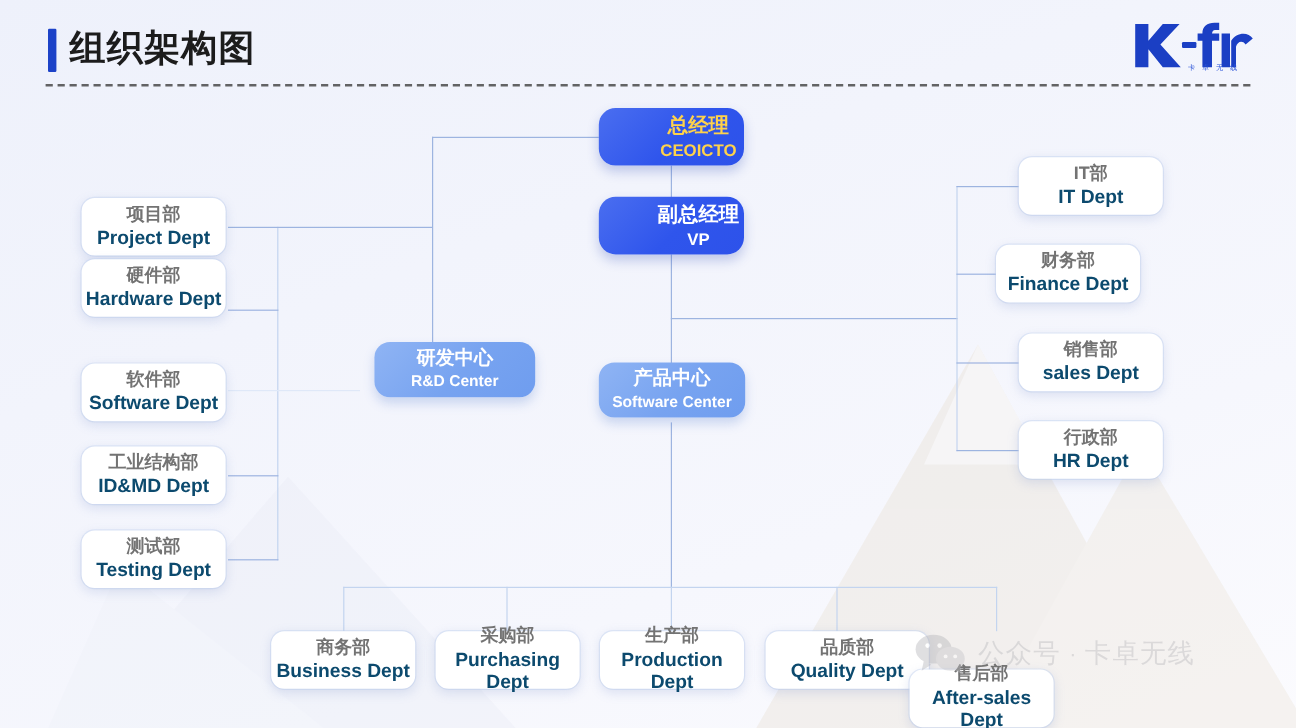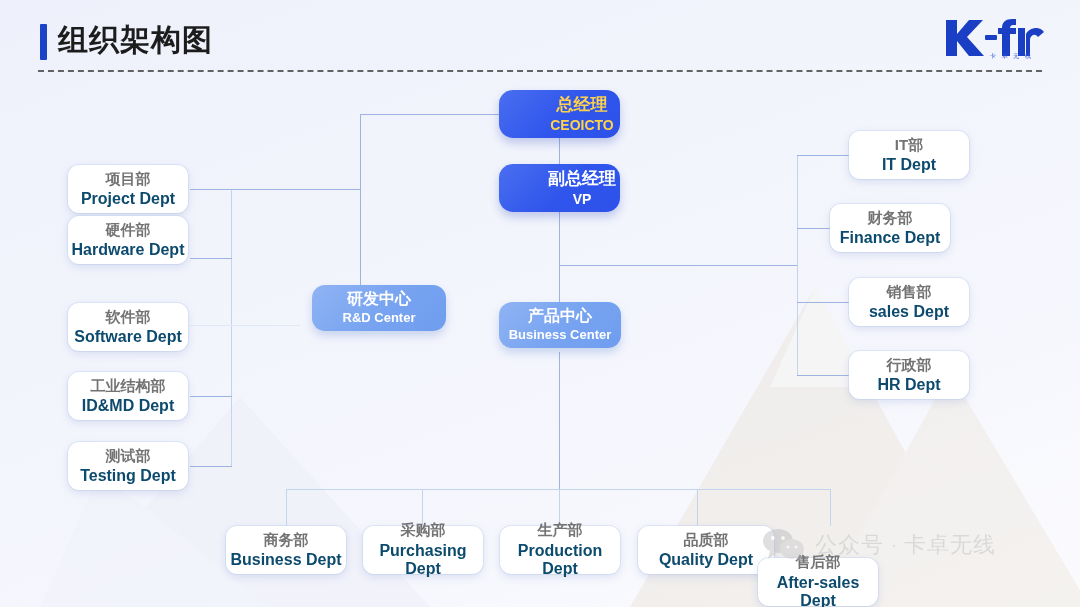--- a/index.html
+++ b/index.html
@@ -184,21 +184,21 @@
     <div class="en">VP</div>
   </div>
 
   <div class="node center" style="left:299px; top:285px; width:134px; height:46px;margin-left:13px;">
     <div class="cn">研发中心</div>
     <div class="en">R&amp;D Center</div>
   </div>
 
   <div class="node center" style="left:499px; top:302px; width:122px; height:46px;">
     <div class="cn">产品中心</div>
-    <div class="en">Business Center</div>
+    <div class="en">Software Center</div>
   </div>
 
   <div class="node dept" style="left:68px; top:165px; width:120px; height:48px;">
     <div class="cn">项目部</div>
     <div class="en">Project Dept</div>
   </div>
 
   <div class="node dept" style="left:68px; top:216px; width:120px; height:48px;">
     <div class="cn">硬件部</div>
     <div class="en">Hardware Dept</div>

